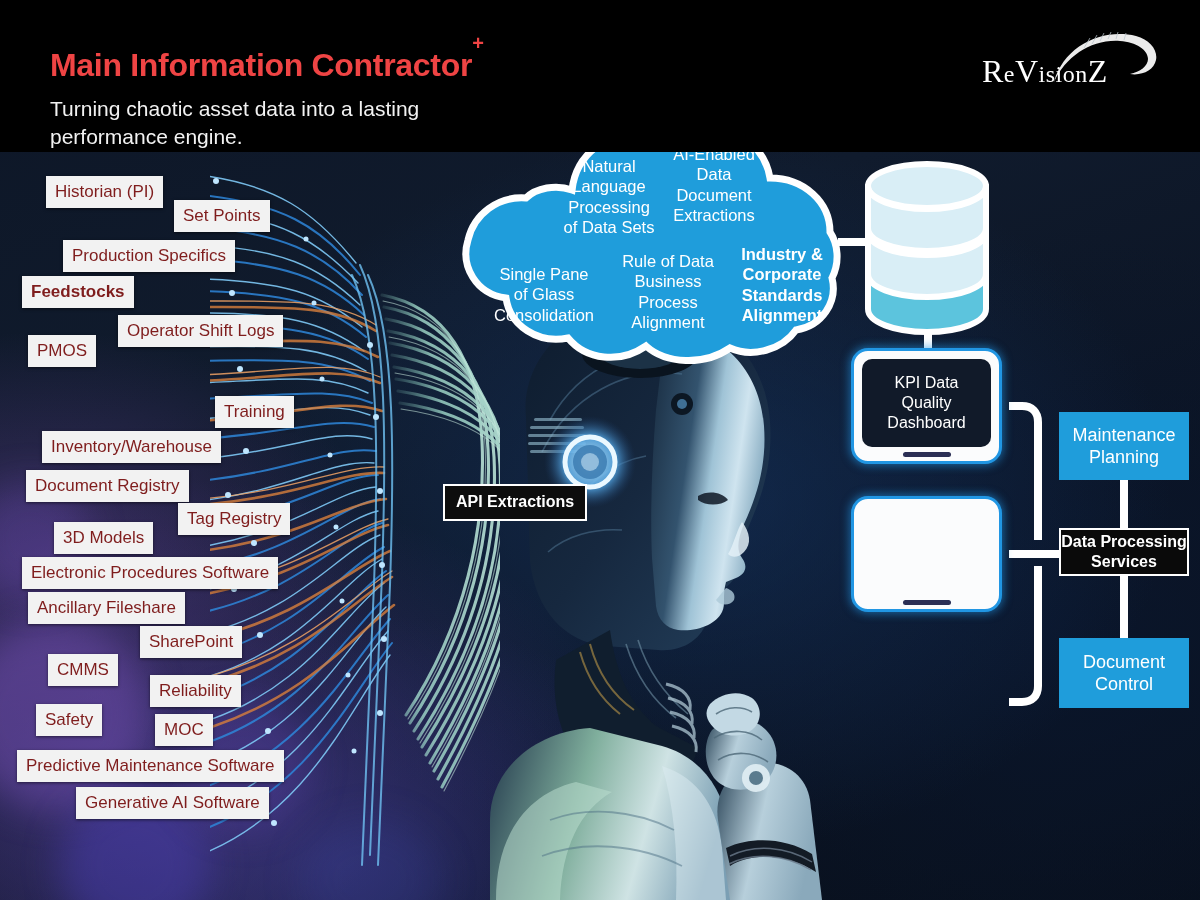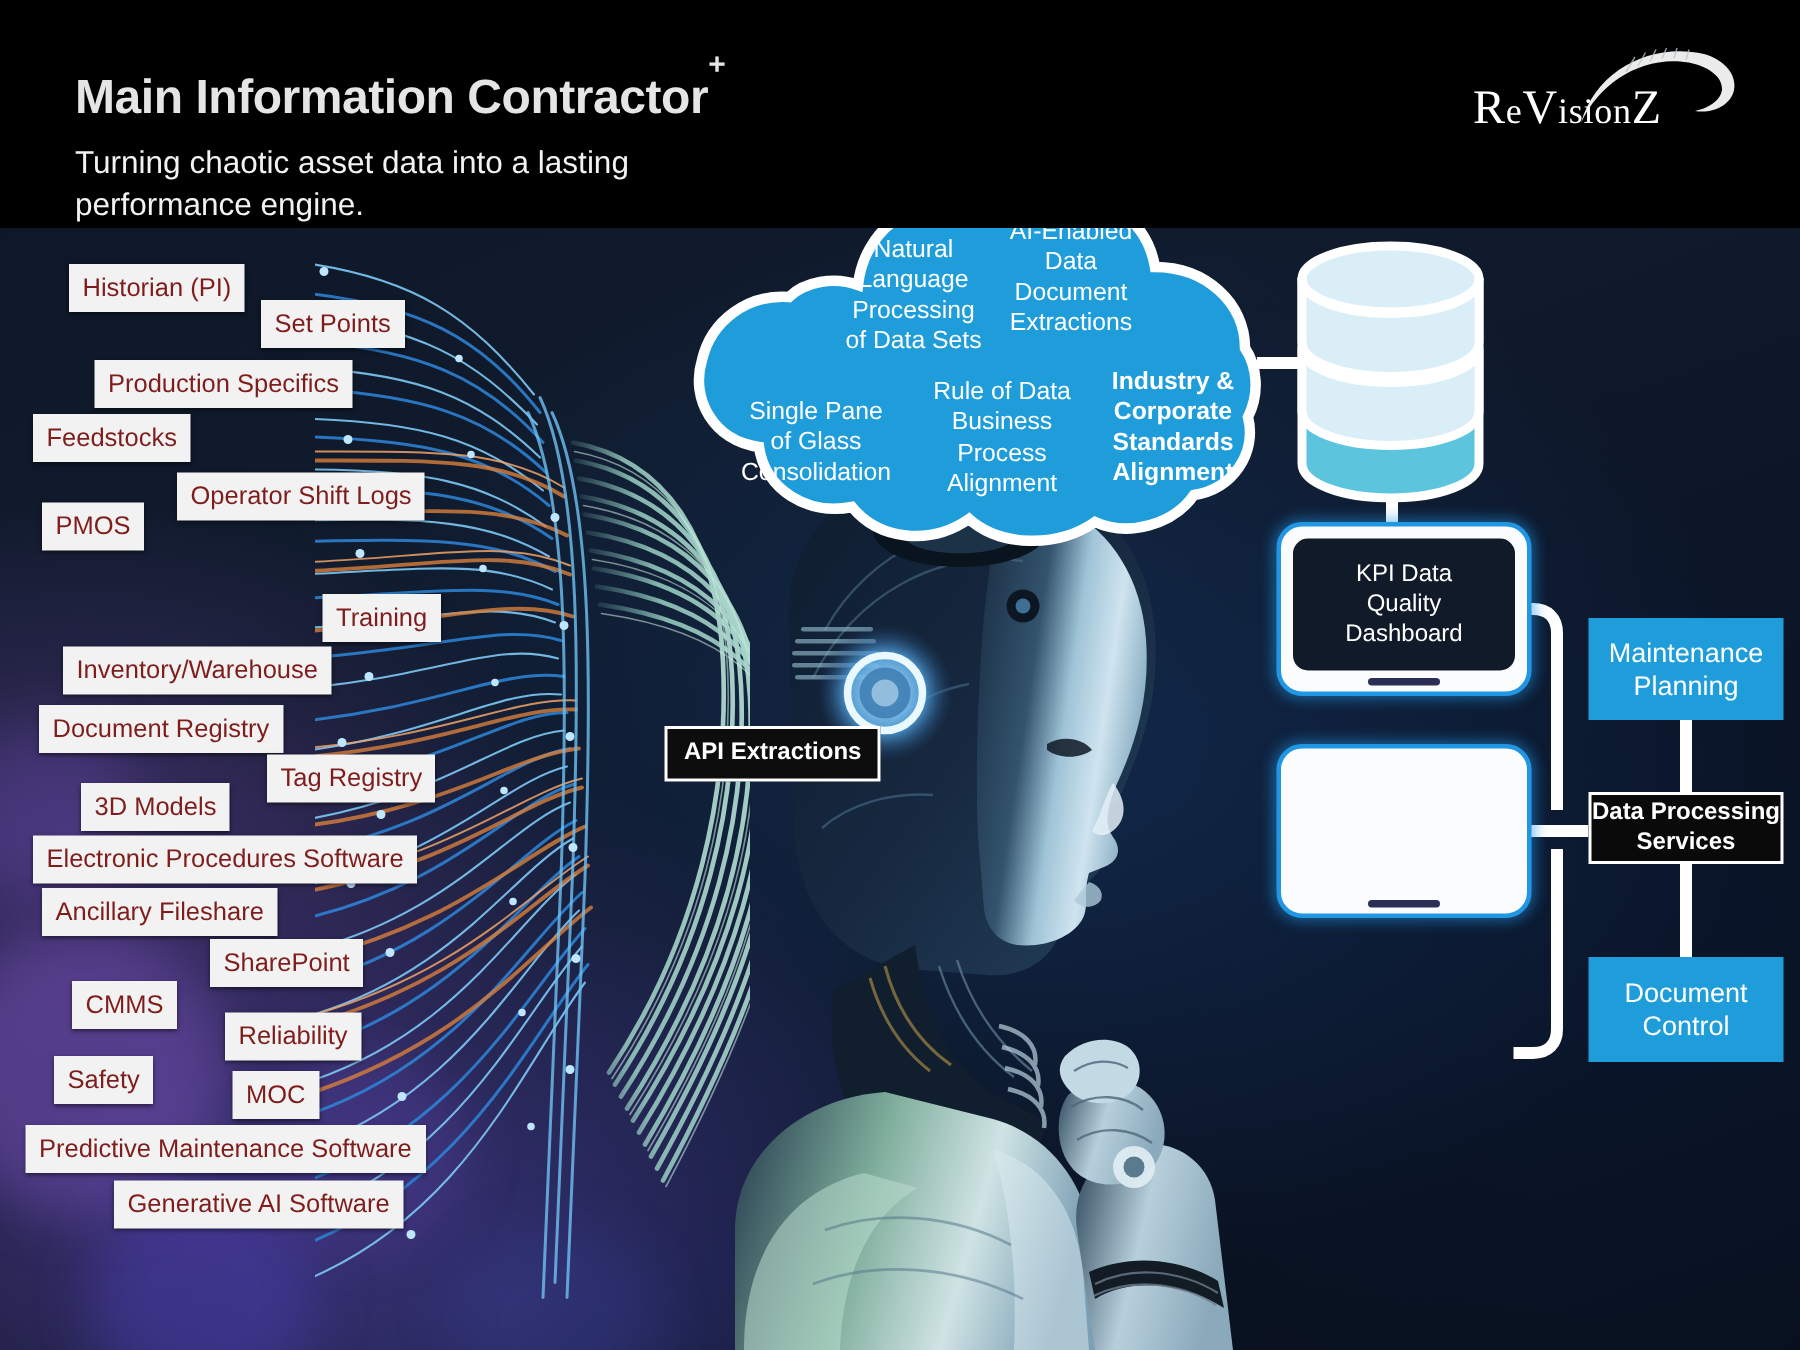--- a/index.html
+++ b/index.html
@@ -36,21 +36,21 @@
   .robot{ position:absolute; left:430px; top:300px; width:420px; height:600px; }
   .robot svg{ width:100%; height:100%; display:block; }
 
   
   .header-band{
     position:absolute; left:0; top:0; width:1200px; height:152px;
     background:#000; z-index:20;
   }
   .title{
     position:absolute; left:50px; top:46px; z-index:22;
-    color:#e5e5e5; font-size:32px; font-weight:bold; letter-spacing:-.3px;
+    color:#ef4444; font-size:32px; font-weight:bold; letter-spacing:-.3px;
     white-space:nowrap;
   }
   .title sup{ font-size:20px; top:-.7em; position:relative; }
   .subtitle{
     position:absolute; left:50px; top:95px; z-index:22; width:470px;
     color:#f2f2f2; font-size:21px; line-height:1.32; font-weight:normal;
   }
 
   
   .logo{ position:absolute; right:38px; top:34px; z-index:22; width:180px; height:60px; }
@@ -85,21 +85,21 @@
   
   .db{ position:absolute; left:862px; top:160px; width:130px; height:175px; z-index:16; }
   .db svg{ width:100%; height:100%; display:block; }
 
   
   .conn{ position:absolute; inset:0; z-index:14; pointer-events:none; }
   .conn svg{ width:1200px; height:900px; display:block; }
 
   
   .monitor{
-    position:absolute; z-index:17; width:170px; height:116px;
+    position:absolute; z-index:17; width:151px; height:116px;
     background:#fbfcfd;
     border:3px solid #2196e3;
     border-radius:17px;
     box-shadow:0 0 9px 2px rgba(33,150,227,.55);
     padding:8px 8px 14px 8px;
   }
   .screen{
     width:100%; height:100%;
     background:#111a29; border-radius:10px;
     display:flex; align-items:center; justify-content:center;
@@ -494,21 +494,21 @@
         <ellipse cx="65" cy="26" rx="59" ry="22" fill="#d9eef6"></ellipse>
         <path d="M6,68 C6,81 32,91 65,91 C98,91 124,81 124,68 L124,26 C124,39 98,49 65,49 C32,49 6,39 6,26 Z" fill="#d9eef6"></path>
         <path d="M6,114 C6,127 32,137 65,137 C98,137 124,127 124,114 L124,72 C124,85 98,95 65,95 C32,95 6,85 6,72 Z" fill="#d9eef6"></path>
       </g>
     </svg>
   </div>
 
   <div class="chip" style="left:46px;top:176px;">Historian (PI)</div>
   <div class="chip" style="left:174px;top:200px;">Set Points</div>
   <div class="chip" style="left:63px;top:240px;">Production Specifics</div>
-  <div class="chip" style="left:22px;top:276px;">Feedstocks</div>
+  <div class="chip" style="left:22px;top:276px;font-weight:bold;">Feedstocks</div>
   <div class="chip" style="left:118px;top:315px;">Operator Shift Logs</div>
   <div class="chip" style="left:28px;top:335px;">PMOS</div>
   <div class="chip" style="left:215px;top:396px;">Training</div>
   <div class="chip" style="left:42px;top:431px;">Inventory/Warehouse</div>
   <div class="chip" style="left:26px;top:470px;">Document Registry</div>
   <div class="chip" style="left:54px;top:522px;">3D Models</div>
   <div class="chip" style="left:178px;top:503px;">Tag Registry</div>
   <div class="chip" style="left:22px;top:557px;">Electronic Procedures Software</div>
   <div class="chip" style="left:28px;top:592px;">Ancillary Fileshare</div>
   <div class="chip" style="left:140px;top:626px;">SharePoint</div>

